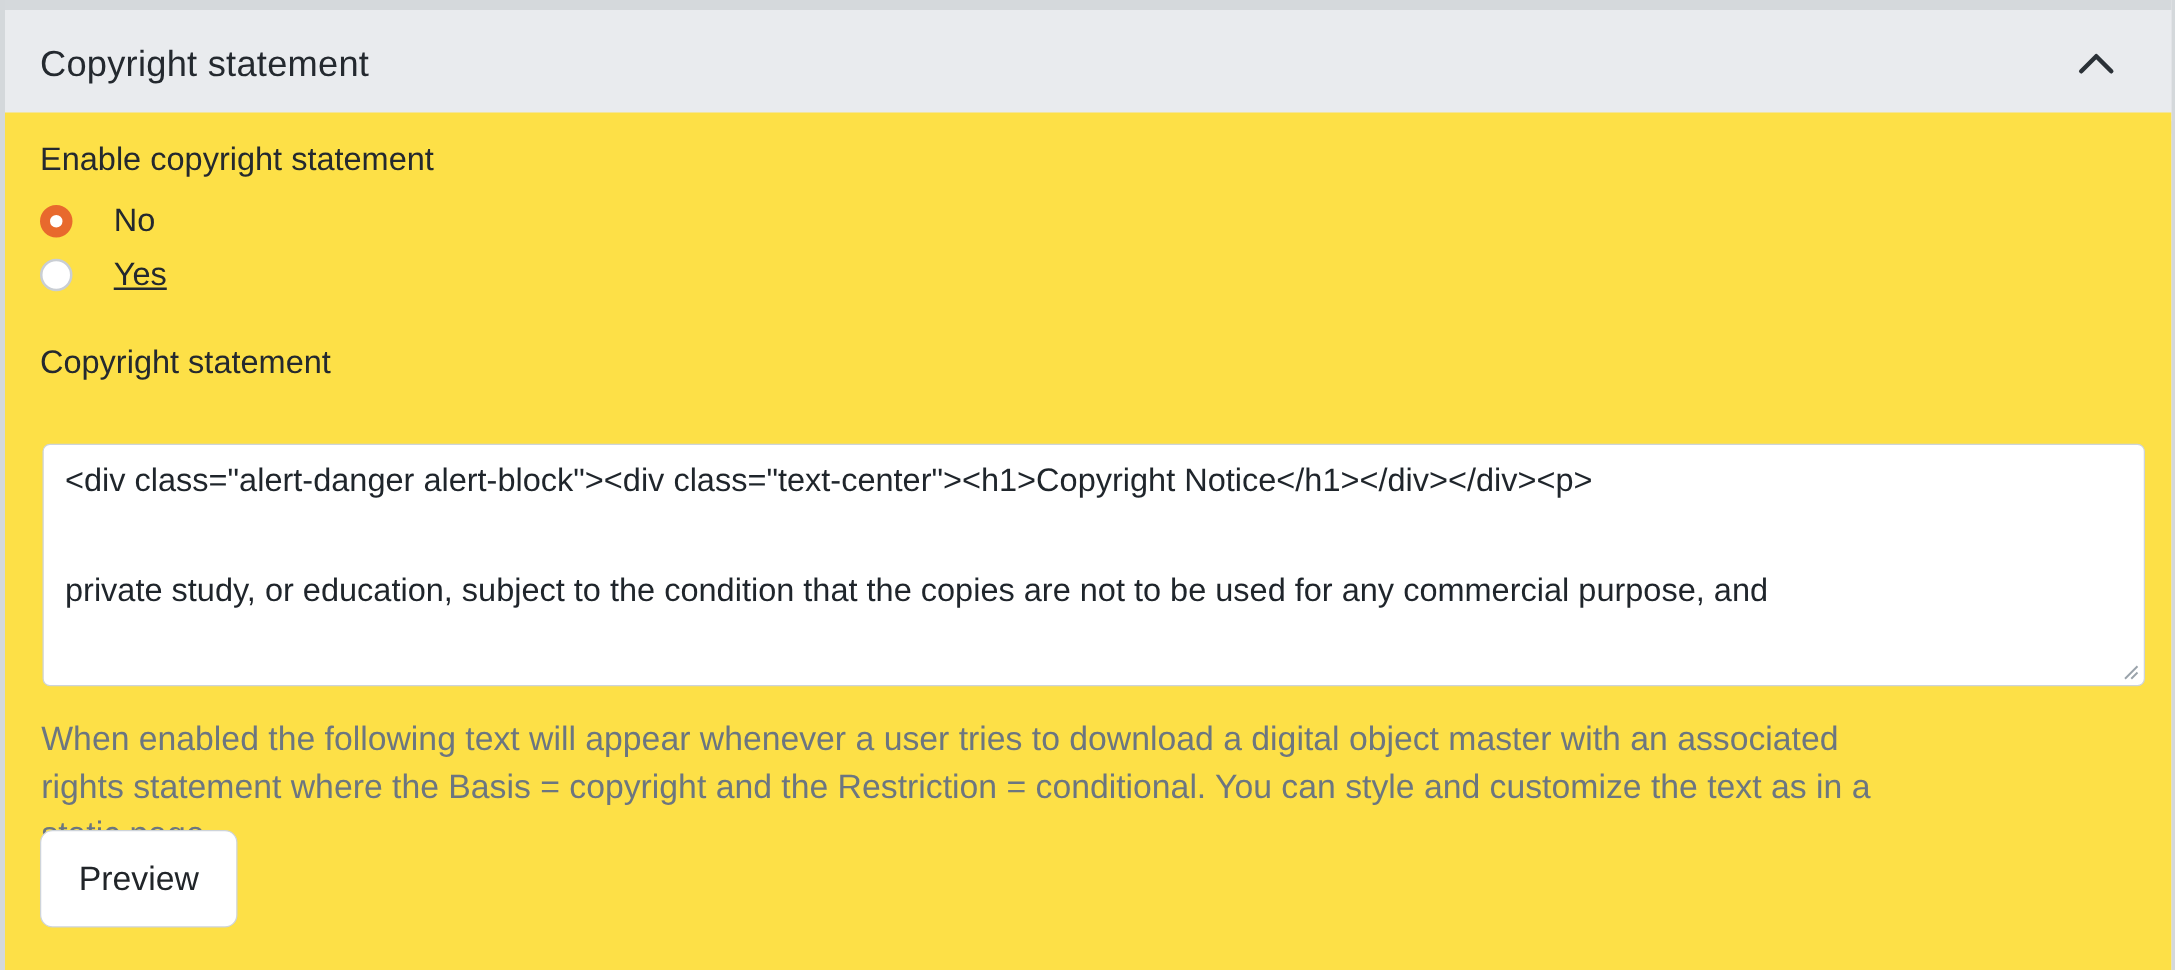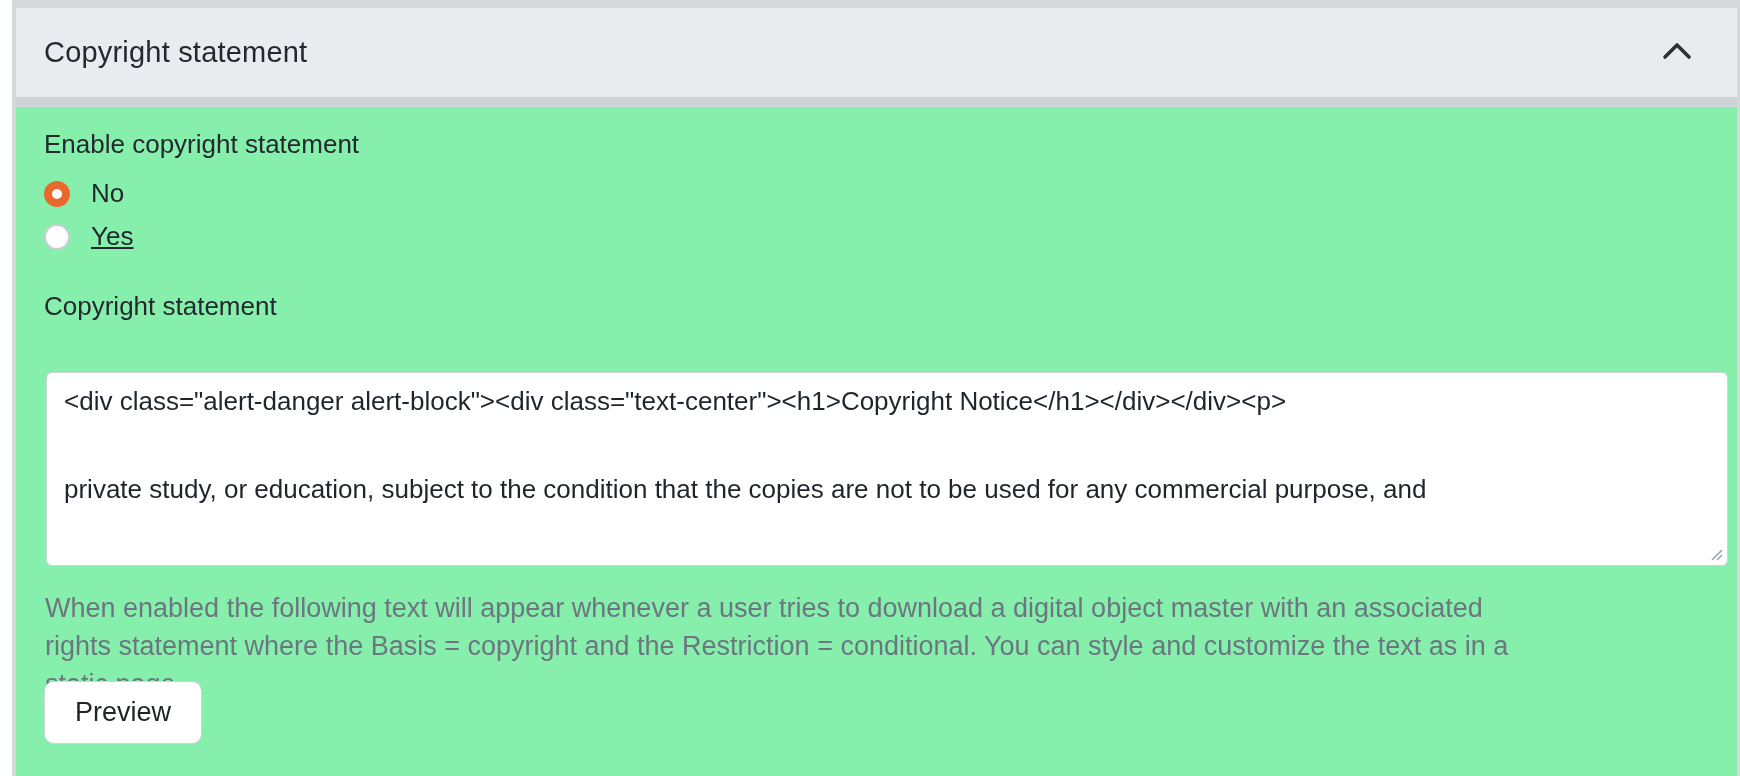--- a/index.html
+++ b/index.html
@@ -9,21 +9,20 @@
     background: #ffffff;
     color: #222831;
     position: relative;
     overflow: hidden;
   }
   .page {
     position: absolute; inset: 0;
     background: #ffffff;
     border-left: 4px solid #d4d8db;
     border-right: 3px solid #d4d8db;
-    margin-left: 12px;
   }
   
   .top-strip {
     position: absolute; left: 0; top: 0; width: 100%; height: 8px;
     background: #d5d9dc;
   }
   
   .accordion-header {
     position: absolute; left: 0; top: 8px; width: 100%; height: 89px;
     background: #e9ebee;
@@ -42,33 +41,33 @@
     width: 44px; height: 40px;
     display: flex; align-items: center; justify-content: center;
     margin-right: 8px;
   }
   
   .header-divider {
     position: absolute; left: 0; top: 97px; width: 100%; height: 10px;
     background: #ced3d7;
   }
   .body-area {
-    position: absolute; left: 0; top: 107px; width: 100%; bottom: 0;
-    background: #86efac;
+    position: absolute; left: 0; top: 90px; width: 100%; bottom: 0;
+    background: #fde047;
   }
   .field-label {
     position: absolute; left: 28px;
     font-size: 26px;
     color: #24292f;
   }
   .enable-label { top: 22px; }
   .statement-label { top: 184px; }
   .radio-row {
     position: absolute; left: 28px;
-    display: flex; align-items: center; gap: 21px;
+    display: flex; align-items: center; gap: 33px;
     cursor: pointer;
   }
   .radio-row-no  { top: 71px; }
   .radio-row-yes { top: 114px; text-decoration: underline; }
   .radio-circle {
     width: 26px; height: 26px; border-radius: 50%;
     background: #ffffff;
     flex: 0 0 auto;
   }
   .radio-circle.checked { border: 8px solid #e8692d; }
@@ -98,21 +97,21 @@
   }
   .help-text {
     position: absolute; left: 29px; top: 482px;
     width: 1505px;
     font-size: 27px;
     line-height: 38px;
     color: #6c7680;
   }
   .preview-btn {
     position: absolute; left: 28px; top: 574px;
-    min-width: 154px; height: 63px;
+    min-width: 154px; height: 78px;
     background: #ffffff;
     border: 1.5px solid #ced4da;
     border-radius: 10px;
     font-family: "Liberation Sans", sans-serif;
     font-size: 27px;
     color: #212529;
     padding: 0 30px;
     cursor: pointer;
   }
 </style>

